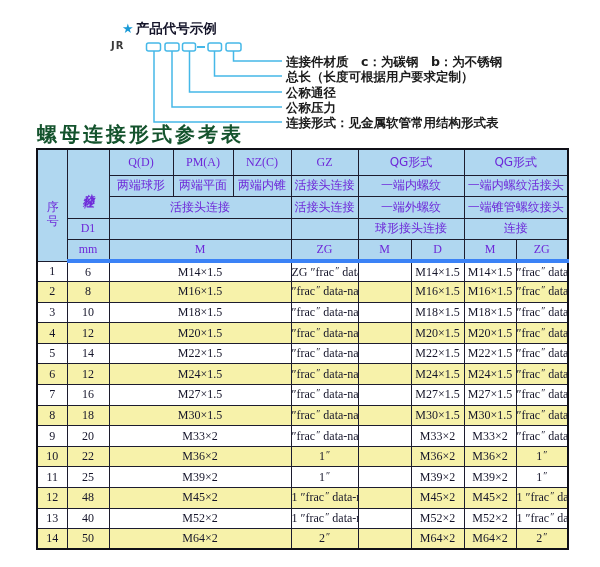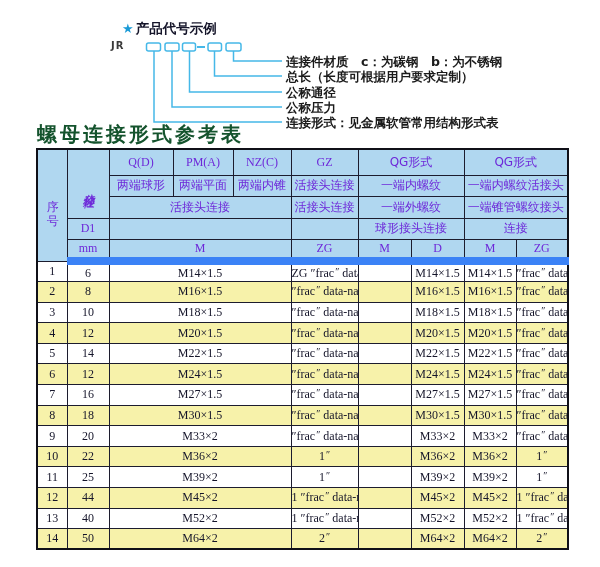--- a/index.html
+++ b/index.html
@@ -46,21 +46,21 @@
   }
   .ref-table thead th{
     background:var(--header-bg);
     font-weight:normal;font-size:12px;color:#6d28d9;
   }
   .ref-table thead .hr1{height:26px;}
   .ref-table thead .hr2{height:21px;}
   .ref-table thead .hr3{height:22px;}
   .ref-table thead .hr4{height:21px;}
   .ref-table thead .hr5{height:22px;}
-  .ref-table thead tr:last-child th{border-bottom:8px solid #3b82f6;margin-left:36px;}
+  .ref-table thead tr:last-child th{border-bottom:4px solid #3b82f6;margin-left:36px;}
   .ref-table tbody td{height:20.6px;font-size:12px;background:#fff;}
   .ref-table tbody tr.alt td{background:var(--row-alt);}
   .ser{font-family:"Liberation Serif","DejaVu Serif",serif;}
   .vert{
     writing-mode:vertical-rl;text-orientation:upright;
     display:inline-block;line-height:1.1;font-size:12px;
   }
   .vert-seq{letter-spacing:16px;padding-top:4px;}
   .vert-dn{letter-spacing:1px;font-style:italic;}
   .pr{font-size:10px;vertical-align:2px;margin-left:1px;}
@@ -258,21 +258,21 @@
         <td class="ser">25</td>
         <td class="ser" colspan="3">M39×2</td>
         <td class="ser">1<span class="pr">″</span></td>
         <td class="ser"></td>
         <td class="ser">M39×2</td>
         <td class="ser">M39×2</td>
         <td class="ser">1<span class="pr">″</span></td>
       </tr>
       <tr class="alt">
         <td class="ser">12</td>
-        <td class="ser">44</td>
+        <td class="ser">48</td>
         <td class="ser" colspan="3">M45×2</td>
         <td class="ser">1 <span class="&lt;span">″</span>frac<span class="pr">″</span> data-name=fraction data-interactable=false&gt;nu&gt;1de&gt;4</td>
         <td class="ser"></td>
         <td class="ser">M45×2</td>
         <td class="ser">M45×2</td>
         <td class="ser">1 <span class="&lt;span">″</span>frac<span class="pr">″</span> data-name=fraction data-interactable=false&gt;nu&gt;1de&gt;4</td>
       </tr>
       <tr>
         <td class="ser">13</td>
         <td class="ser">40</td>

